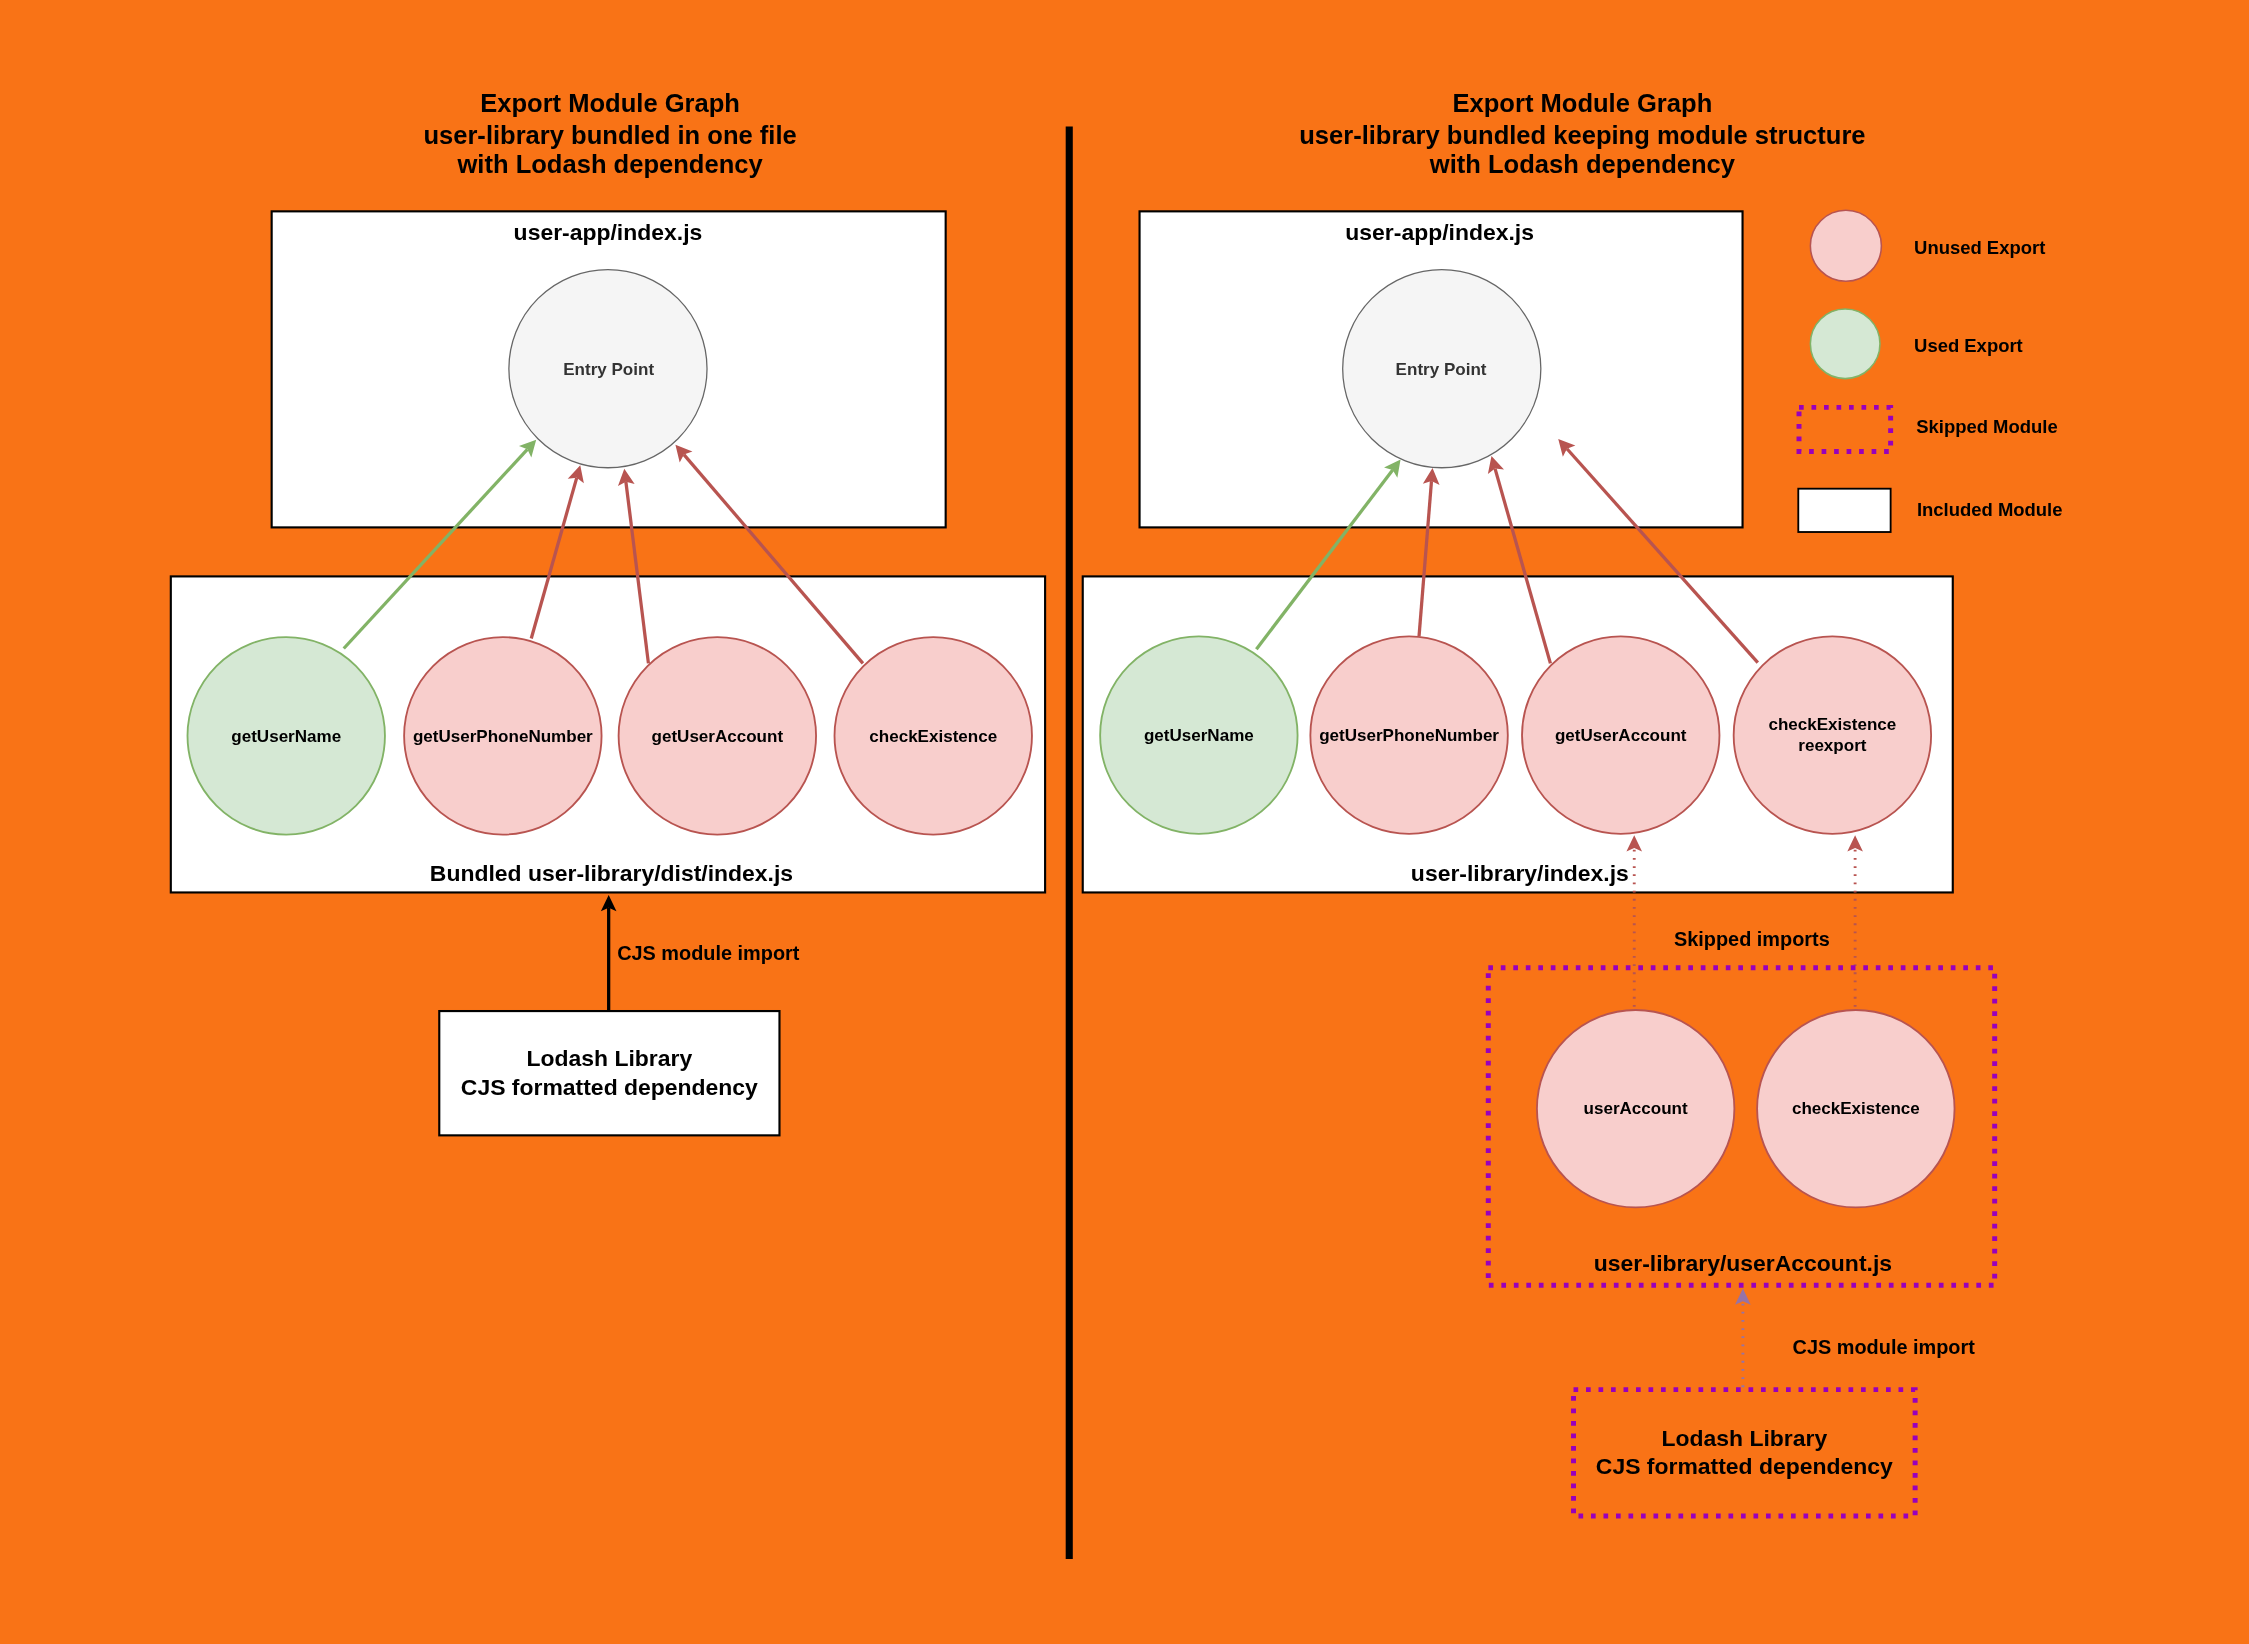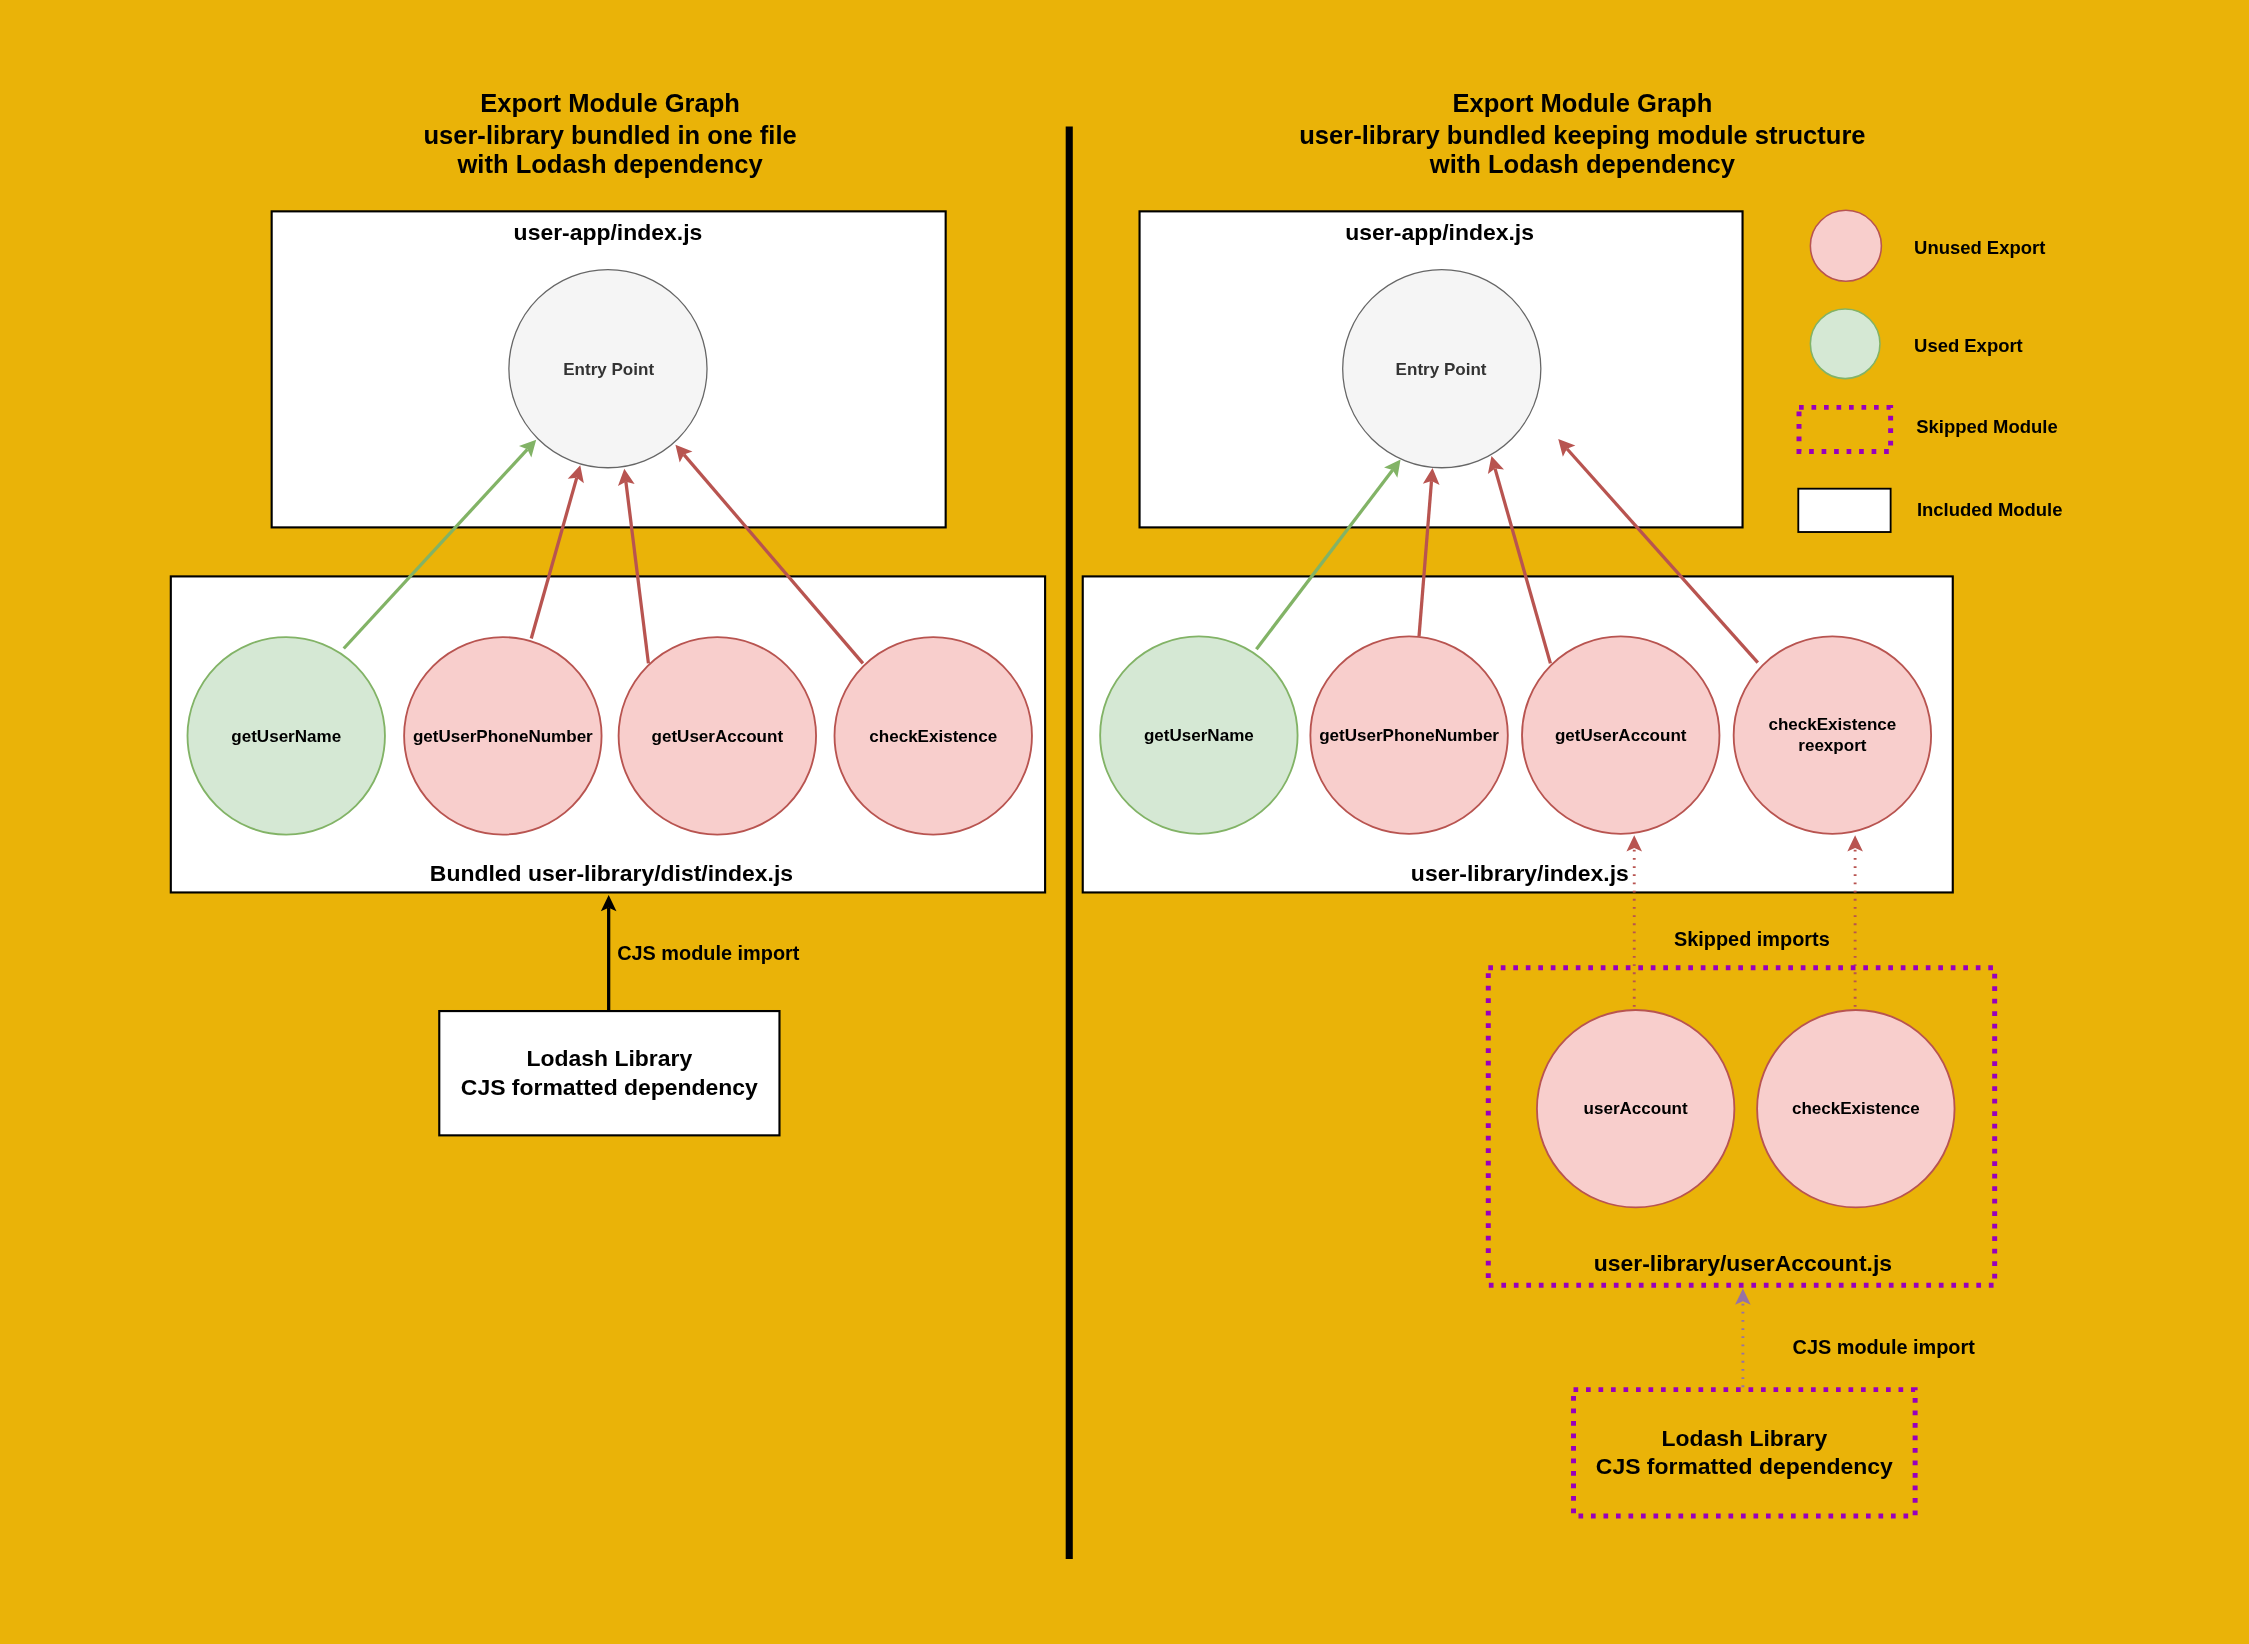--- a/index.html
+++ b/index.html
@@ -1,18 +1,18 @@
 <!DOCTYPE html>
 <html style="font-size:11.4px"><head>
 <meta charset="utf-8">
 <style>
   html,body{margin:0;padding:0;background:#ffffff;}
   body{width:2250px;height:1645px;overflow:hidden;
        font-family:"Liberation Sans",sans-serif;-webkit-font-smoothing:antialiased;}
-  #stage{position:relative;width:2250px;height:1645px;background:#eab308;}
+  #stage{position:relative;width:2250px;height:1645px;background:#f97316;}
   svg#diagram{display:block;position:absolute;left:0;top:0;}
   text{font-family:"Liberation Sans",sans-serif;}
   .ttl{font-weight:bold;font-size:36px;fill:#000;text-anchor:middle;}
   .modlbl{font-weight:bold;font-size:32.3px;fill:#000;text-anchor:middle;}
   .nodelbl{font-weight:bold;font-size:24px;fill:#000;text-anchor:middle;}
   .entrylbl{font-weight:bold;font-size:24px;fill:#333333;text-anchor:middle;}
   .edgelbl{font-weight:bold;font-size:28px;fill:#000;text-anchor:start;}
   .leglbl{font-weight:bold;font-size:26px;fill:#000;text-anchor:start;}
 </style>
 </head>

